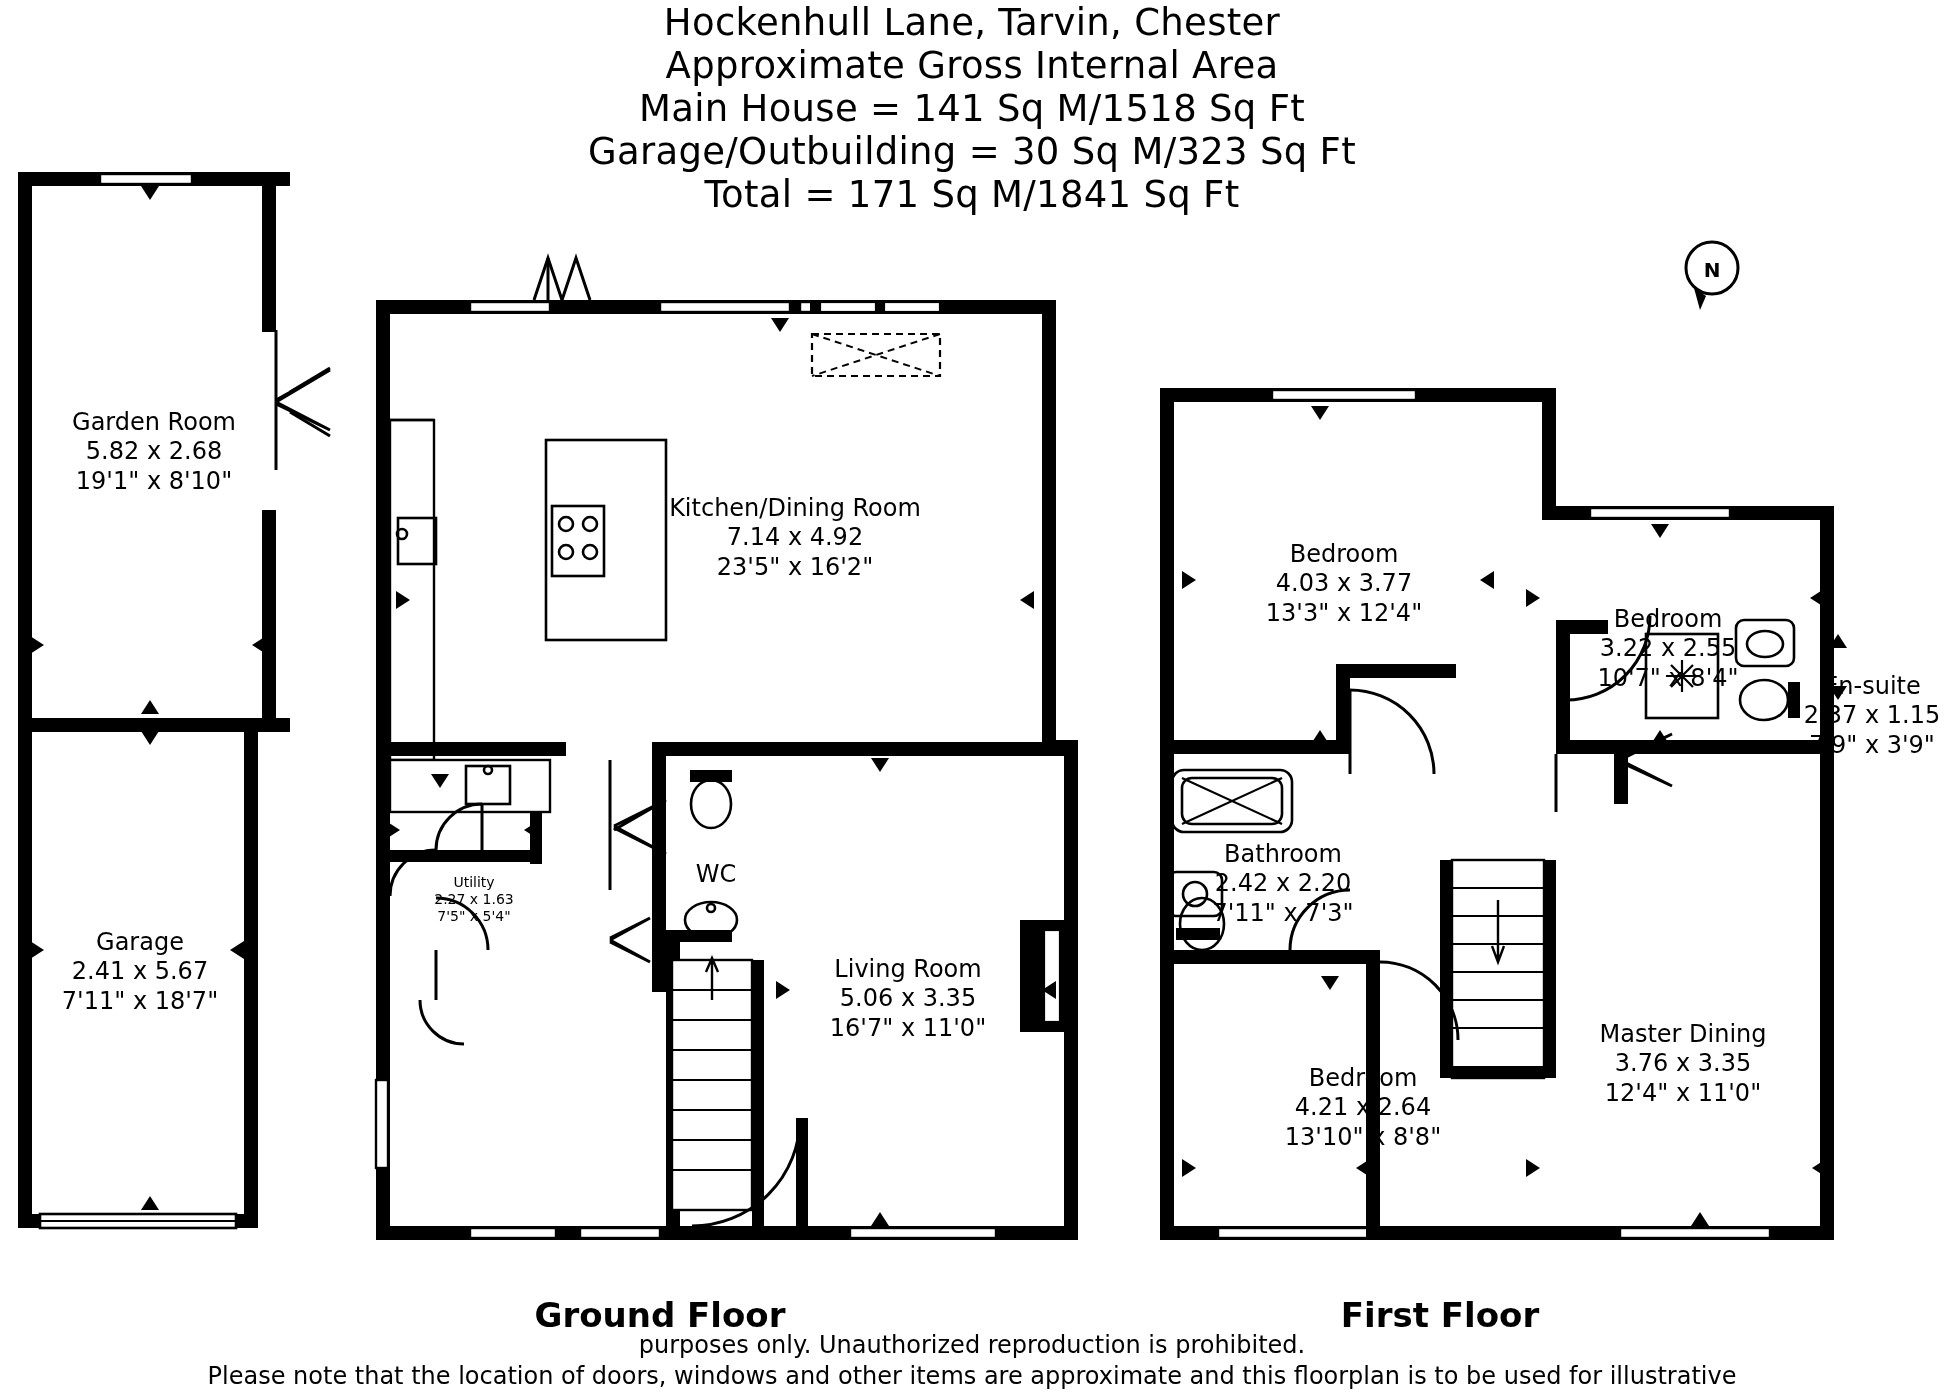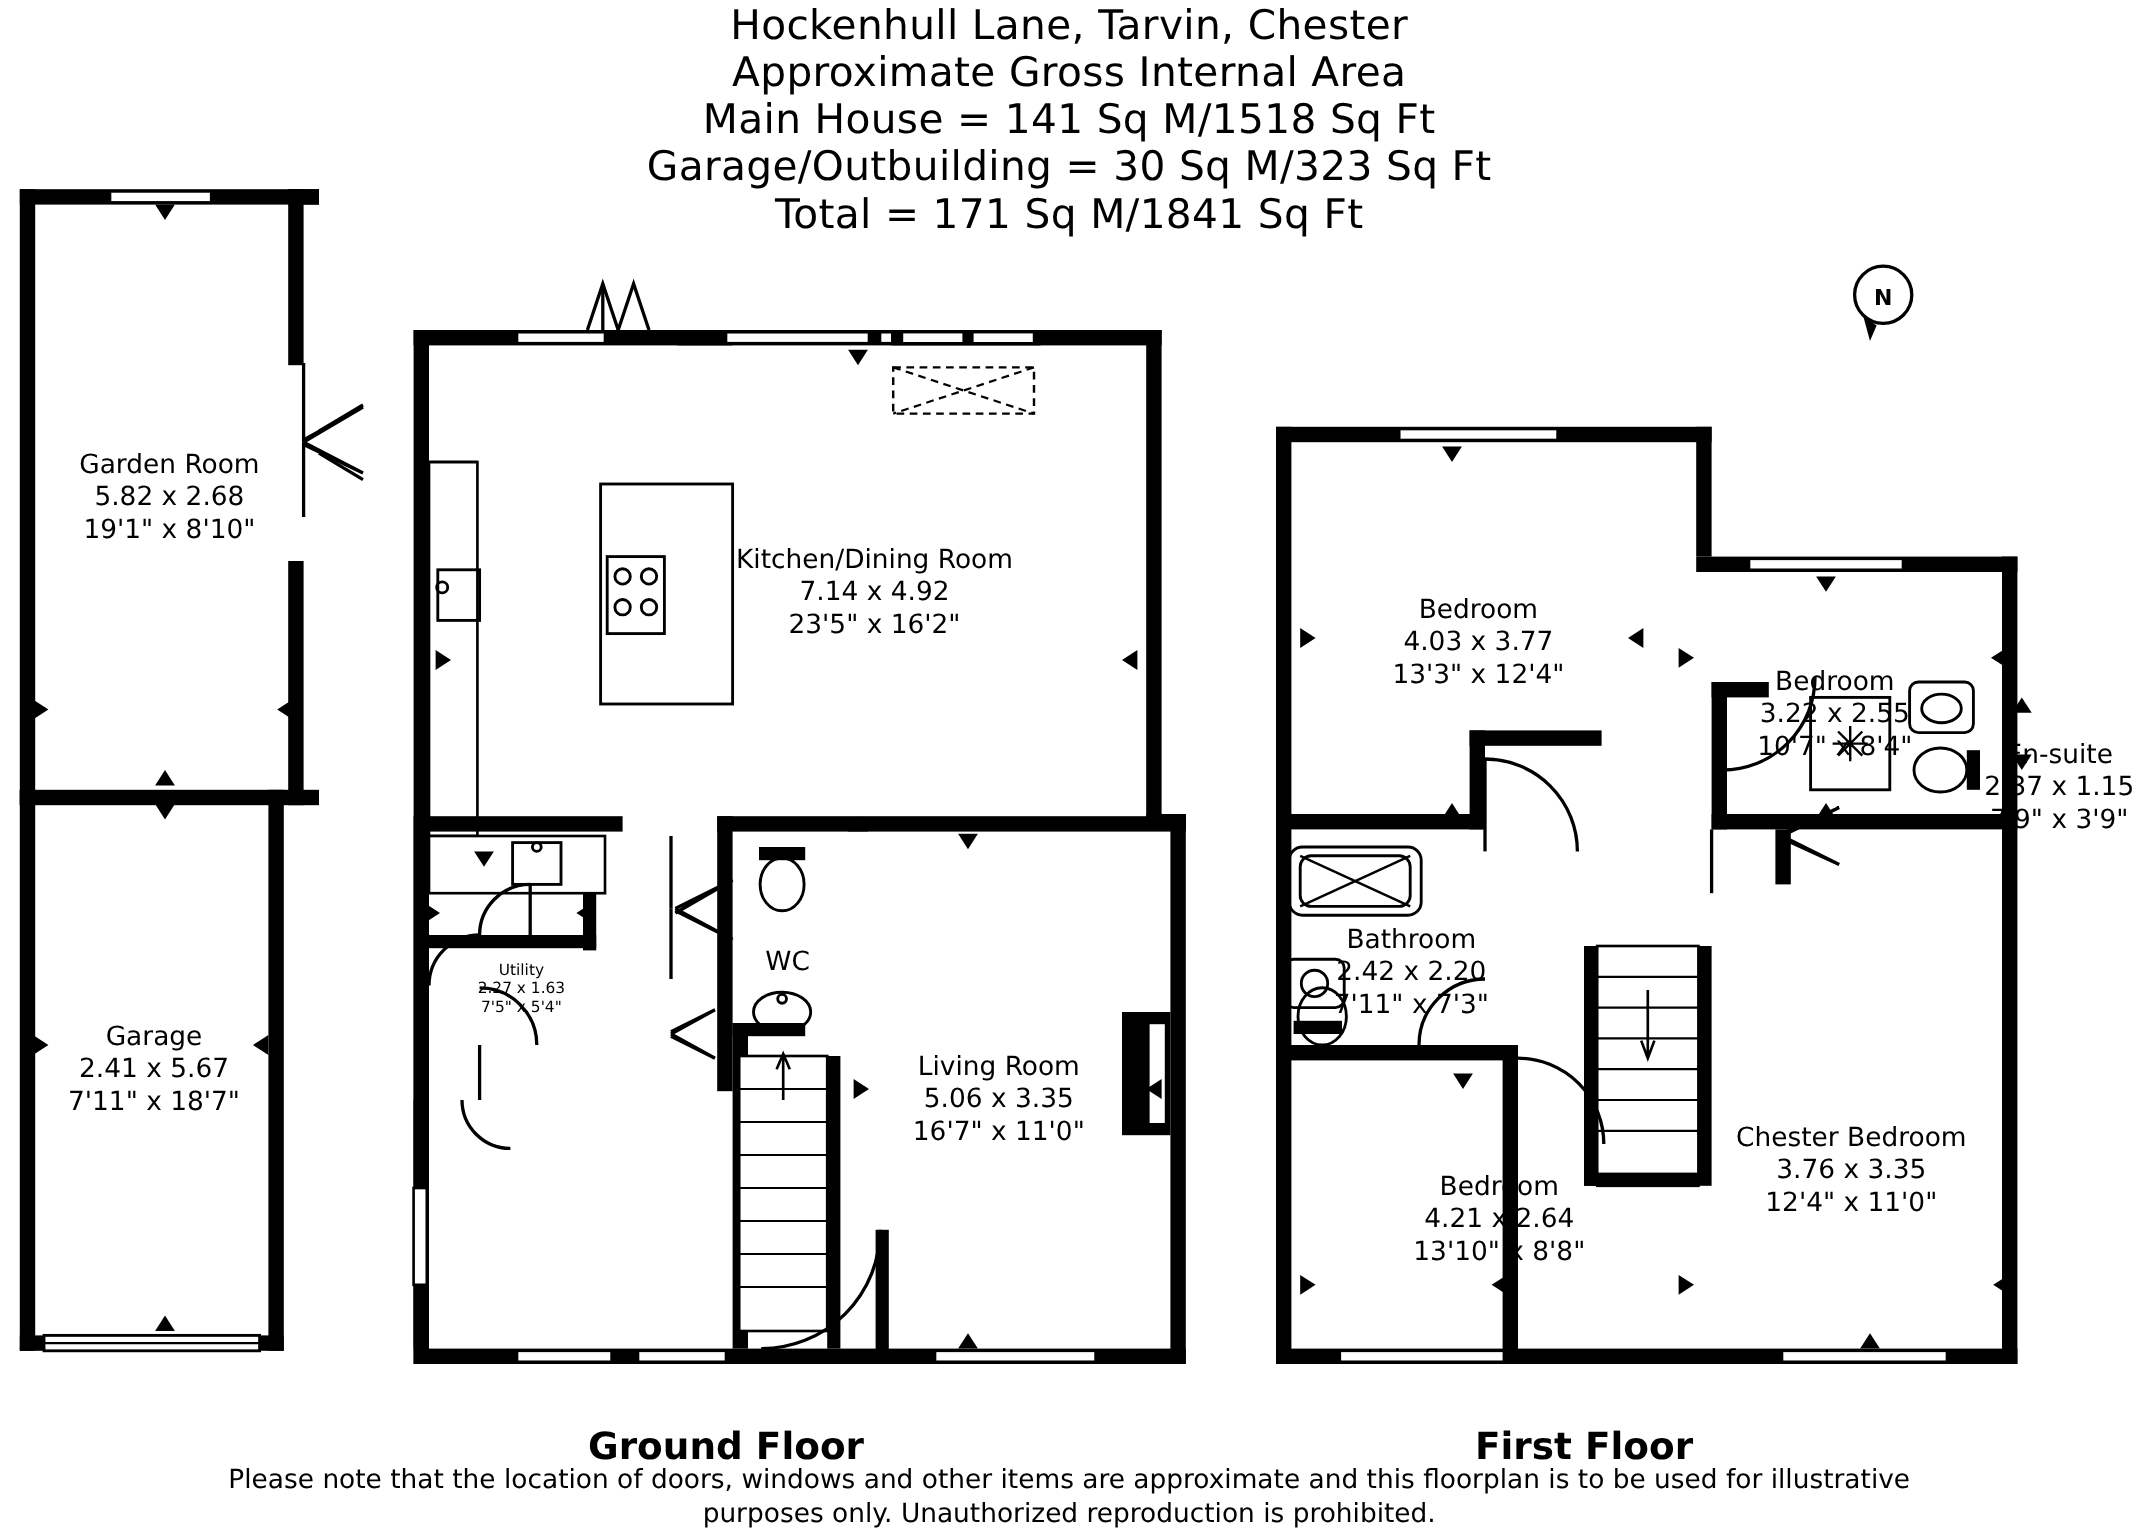--- a/index.html
+++ b/index.html
@@ -437,26 +437,26 @@
     <span class="rl-ft">7'11" x 7'3"</span>
   </div>
 
   <div class="room-label" style="left:1363px; top:1064px;">
     <span class="rl-name">Bedroom</span>
     <span class="rl-m">4.21 x 2.64</span>
     <span class="rl-ft">13'10" x 8'8"</span>
   </div>
 
   <div class="room-label" style="left:1683px; top:1020px;">
-    <span class="rl-name">Chester Bedroom</span>
+    <span class="rl-name">Master Dining</span>
     <span class="rl-m">3.76 x 3.35</span>
     <span class="rl-ft">12'4" x 11'0"</span>
   </div>
 
   <div class="floor-caption" id="ground-floor-caption">Ground Floor</div>
   <div class="floor-caption" id="first-floor-caption">First Floor</div>
 
   <div id="disclaimer">
+    <div>purposes only. Unauthorized reproduction is prohibited.</div>
     <div>Please note that the location of doors, windows and other items are approximate and this floorplan is to be used for illustrative</div>
-    <div>purposes only. Unauthorized reproduction is prohibited.</div>
   </div>
 
 </div>
 
 </body></html>

